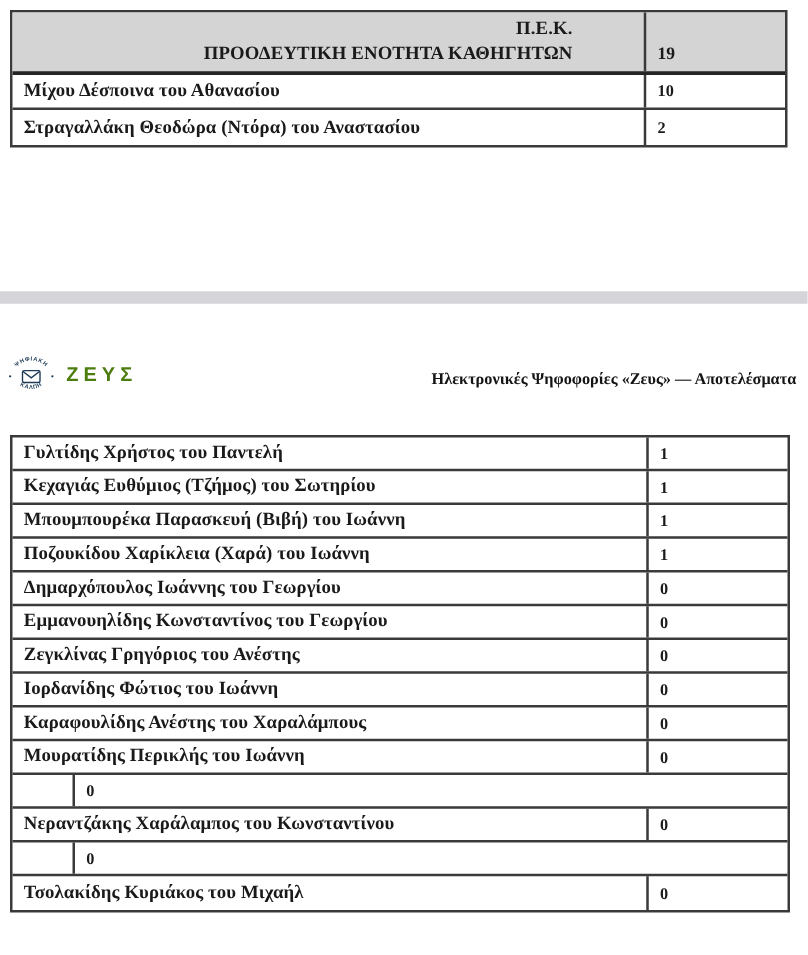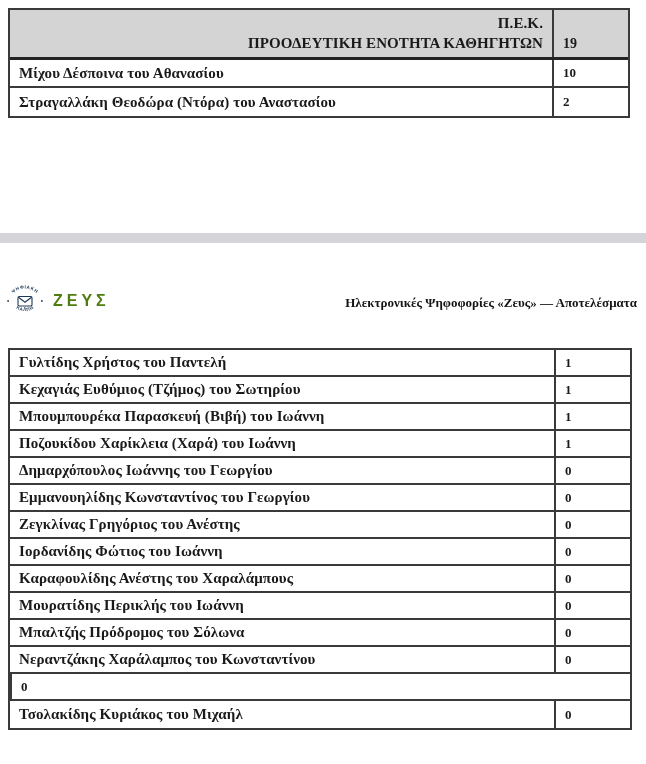--- a/index.html
+++ b/index.html
@@ -39,28 +39,29 @@
     display: flex;
     align-items: center;
     padding: 0 9px;
     font-weight: bold;
     font-size: 15px;
     letter-spacing: 0.1px;
     white-space: nowrap;
     overflow: hidden;
   }
   .cell-val {
-    width: 76px;
+    width: 113px;
     box-sizing: border-box;
     border-left: 2px solid #3a3a3a;
     display: flex;
     align-items: center;
     padding: 0 9px;
     font-weight: bold;
     font-size: 13px;
+    margin-left: 48px;
   }
 
   
   #party-table .row.data { height: 28px; }
   .hdr {
     background: #d4d4d4;
     min-height: 45px;
     border-bottom: 3px solid #242424 !important;
   }
   .hdr .cell-name {
@@ -204,21 +205,20 @@
   </div>
   <div class="row">
     <div class="cell-name">Καραφουλίδης Ανέστης του Χαραλάμπους</div>
     <div class="cell-val">0</div>
   </div>
   <div class="row">
     <div class="cell-name">Μουρατίδης Περικλής του Ιωάννη</div>
     <div class="cell-val">0</div>
   </div>
   <div class="row">
-    <div class="cell-name">Μπαλτζής Πρόδρομος του Σόλωνα</div>
     <div class="cell-val">0</div>
   </div>
   <div class="row">
     <div class="cell-name">Νεραντζάκης Χαράλαμπος του Κωνσταντίνου</div>
     <div class="cell-val">0</div>
   </div>
   <div class="row">
     <div class="cell-val">0</div>
   </div>
   <div class="row">

